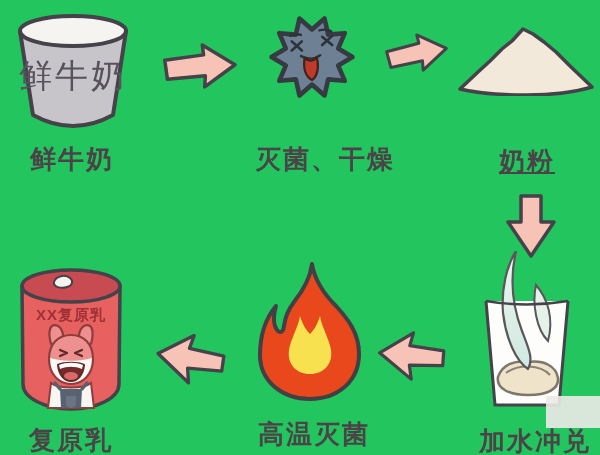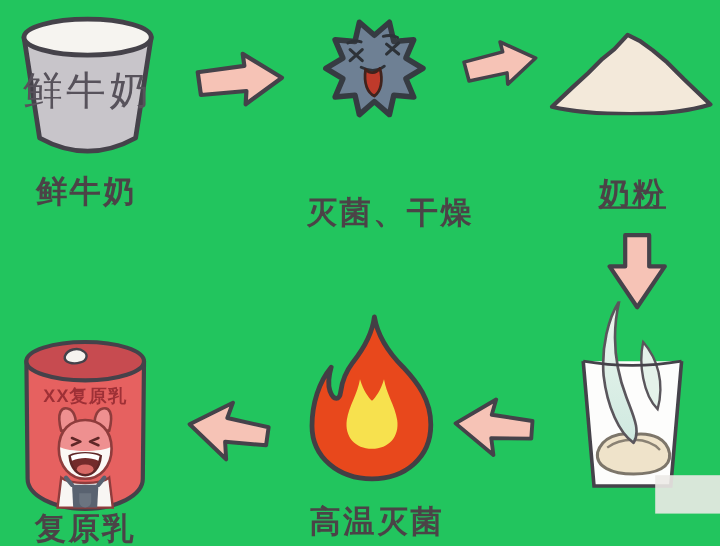--- a/index.html
+++ b/index.html
@@ -56,21 +56,21 @@
     <svg width="92" height="92" viewBox="0 0 100 100">
       <polygon points="94,50 78.5,59.3 85.6,75.9 67.6,74.3 63.6,91.8 50,80 36.4,91.8 32.4,74.3 14.4,75.9 21.5,59.3 6,50 21.5,40.7 14.4,24.1 32.4,25.7 36.4,8.2 50,20 63.6,8.2 67.6,25.7 85.6,24.1 78.5,40.7" fill="#6e8094" stroke="#363b42" stroke-width="5" stroke-linejoin="round"></polygon>
       <path d="M26,27 q6,-3 12,-1" fill="none" stroke="#2d3238" stroke-width="2.6" stroke-linecap="round"></path>
       <path d="M28,33 l11,10 M39,33 l-11,10" fill="none" stroke="#2d3238" stroke-width="2.8" stroke-linecap="round"></path>
       <path d="M58,21 q7,-2 13,1" fill="none" stroke="#2d3238" stroke-width="2.6" stroke-linecap="round"></path>
       <path d="M61,28 l11,9 M72,27 l-11,10" fill="none" stroke="#2d3238" stroke-width="2.8" stroke-linecap="round"></path>
       <path d="M38,49 Q50,55 59,48" fill="none" stroke="#2d3238" stroke-width="2.6" stroke-linecap="round"></path>
       <path d="M42,51 C40,64 44,72 50,75 C56,71 58,61 55,50 C51,55 46,55 42,51 Z" fill="#bf3a2b" stroke="#40231d" stroke-width="2.5" stroke-linejoin="round"></path>
     </svg>
   </div>
-  <div class="stage-label" style="left:240px;top:144px;width:170px;margin-top:18px;">灭菌、干燥</div>
+  <div class="stage-label" style="left:240px;top:144px;width:170px;">灭菌、干燥</div>
 
   <div class="abs" style="left:383px;top:30px;transform:rotate(-9deg);">
     <svg width="68" height="46" viewBox="0 0 80 52">
       <path d="M5,19 L44,15 L43,5 L75,26 L44,47 L45,36 L7,38 Z" fill="#f6c3b6" stroke="#45424a" stroke-width="3.5" stroke-linejoin="round"></path>
     </svg>
   </div>
 
   <div class="abs" style="left:456px;top:20px;">
     <svg width="140" height="76" viewBox="0 0 140 76">
       <path d="M4,69 L22,52 L34,41 L46,29 L56,21 L67,9 L77,14 L88,22 L100,32 L114,46 L136,67 Q110,75 70,75 Q28,75 4,69 Z" fill="#f3e9da" stroke="#45424a" stroke-width="3.5" stroke-linejoin="round"></path>
@@ -94,20 +94,21 @@
       </defs>
       <path d="M10,50 L19,154 L83,154 L92,50 Z" fill="#fdfdfc" stroke="none"></path>
       <path d="M22,126 C26,113 40,109 52,111 C68,109 80,115 82,127 C83,138 72,144 52,144 C34,144 20,138 22,126 Z" fill="#efe3ca" stroke="#7d766a" stroke-width="2.5"></path>
       <path d="M30,122 C42,113 64,113 74,124" fill="none" stroke="#8a8274" stroke-width="2"></path>
       <path d="M40,0 C34,26 36,54 46,80 C52,96 58,108 52,118 C40,110 30,88 27,62 C25,38 31,14 40,0 Z" fill="url(#waterGrad)" stroke="#5a565c" stroke-width="2.2" stroke-linejoin="round"></path>
       <path d="M60,34 C72,48 78,68 72,90 C60,78 56,52 60,34 Z" fill="#e4f2ea" stroke="#5a565c" stroke-width="2"></path>
       <path d="M10,50 L19,154 L83,154 L92,50" fill="none" stroke="#45424a" stroke-width="3"></path>
       <path d="M10,50 Q51,57 92,50" fill="none" stroke="#45424a" stroke-width="2.4"></path>
     </svg>
   </div>
+  <div class="stage-label" style="left:470px;top:426px;width:130px;">加水冲兑</div>
 
   <div class="abs" style="left:374px;top:325px;transform:rotate(4deg);">
     <svg width="74" height="60" viewBox="0 0 80 64">
       <path d="M75,25 L38,22 L41,8 L6,32 L42,58 L39,43 L75,41 Z" fill="#f6c3b6" stroke="#45424a" stroke-width="3.5" stroke-linejoin="round"></path>
     </svg>
   </div>
 
   <div class="abs" style="left:254px;top:260px;">
     <svg width="110" height="146" viewBox="0 0 110 146">
       <path d="M58,4 C56,20 48,32 40,42 C34,50 31,58 30,66 C29,74 24,74 21,66 C19,60 20,53 22,46 C12,58 6,76 6,95 C6,121 28,139 56,139 C84,139 105,121 105,94 C105,73 94,59 82,46 C71,35 61,22 58,4 Z" fill="#e8481c" stroke="#433f45" stroke-width="4" stroke-linejoin="round"></path>
@@ -115,21 +116,21 @@
     </svg>
   </div>
   <div class="stage-label" style="left:246px;top:419px;width:136px;">高温灭菌</div>
 
   <div class="abs" style="left:152px;top:327px;transform:rotate(8deg);">
     <svg width="76" height="62" viewBox="0 0 80 64">
       <path d="M75,25 L38,22 L41,8 L6,32 L42,58 L39,43 L75,41 Z" fill="#f6c3b6" stroke="#45424a" stroke-width="3.5" stroke-linejoin="round"></path>
     </svg>
   </div>
 
-  <div class="abs" style="left:18px;top:277px;">
+  <div class="abs" style="left:18px;top:262px;">
     <svg width="106" height="152" viewBox="0 0 106 152">
       <path d="M4,24 L5,122 C5,136 27,147 53,147 C79,147 101,136 101,122 L102,24 Z" fill="#e66160" stroke="#45424a" stroke-width="3.5" stroke-linejoin="round"></path>
       <ellipse cx="53" cy="24" rx="49" ry="16" fill="#c74b50" stroke="#45424a" stroke-width="3.5"></ellipse>
       <path d="M36,20 c2,-6 11,-8 16,-4 c4,3 2,8 -3,9 c-6,2 -14,0 -13,-5 Z" fill="#f6f3ef" stroke="#45424a" stroke-width="2"></path>
       <text x="53" y="58" text-anchor="middle" font-size="15" font-weight="bold" letter-spacing="1" fill="#9e3036">XX复原乳</text>
 
       <path d="M33,82 C29,67 33,61 40,64 C45,67 46,75 45,81 Z" fill="#ee9090" stroke="#8f3c3c" stroke-width="2.2" stroke-linejoin="round"></path>
       <path d="M73,82 C77,67 73,61 66,64 C61,67 60,75 61,81 Z" fill="#ee9090" stroke="#8f3c3c" stroke-width="2.2" stroke-linejoin="round"></path>
       <path d="M31,97 C31,81 41,73 53,73 C65,73 75,81 75,97 C75,112 65,122 53,122 C41,122 31,112 31,97 Z" fill="#fbf8f5"></path>
       <path d="M31,95 C31,80 41,73 53,73 C65,73 75,80 75,95 C67,100 39,100 31,95 Z" fill="#ee9090"></path>

